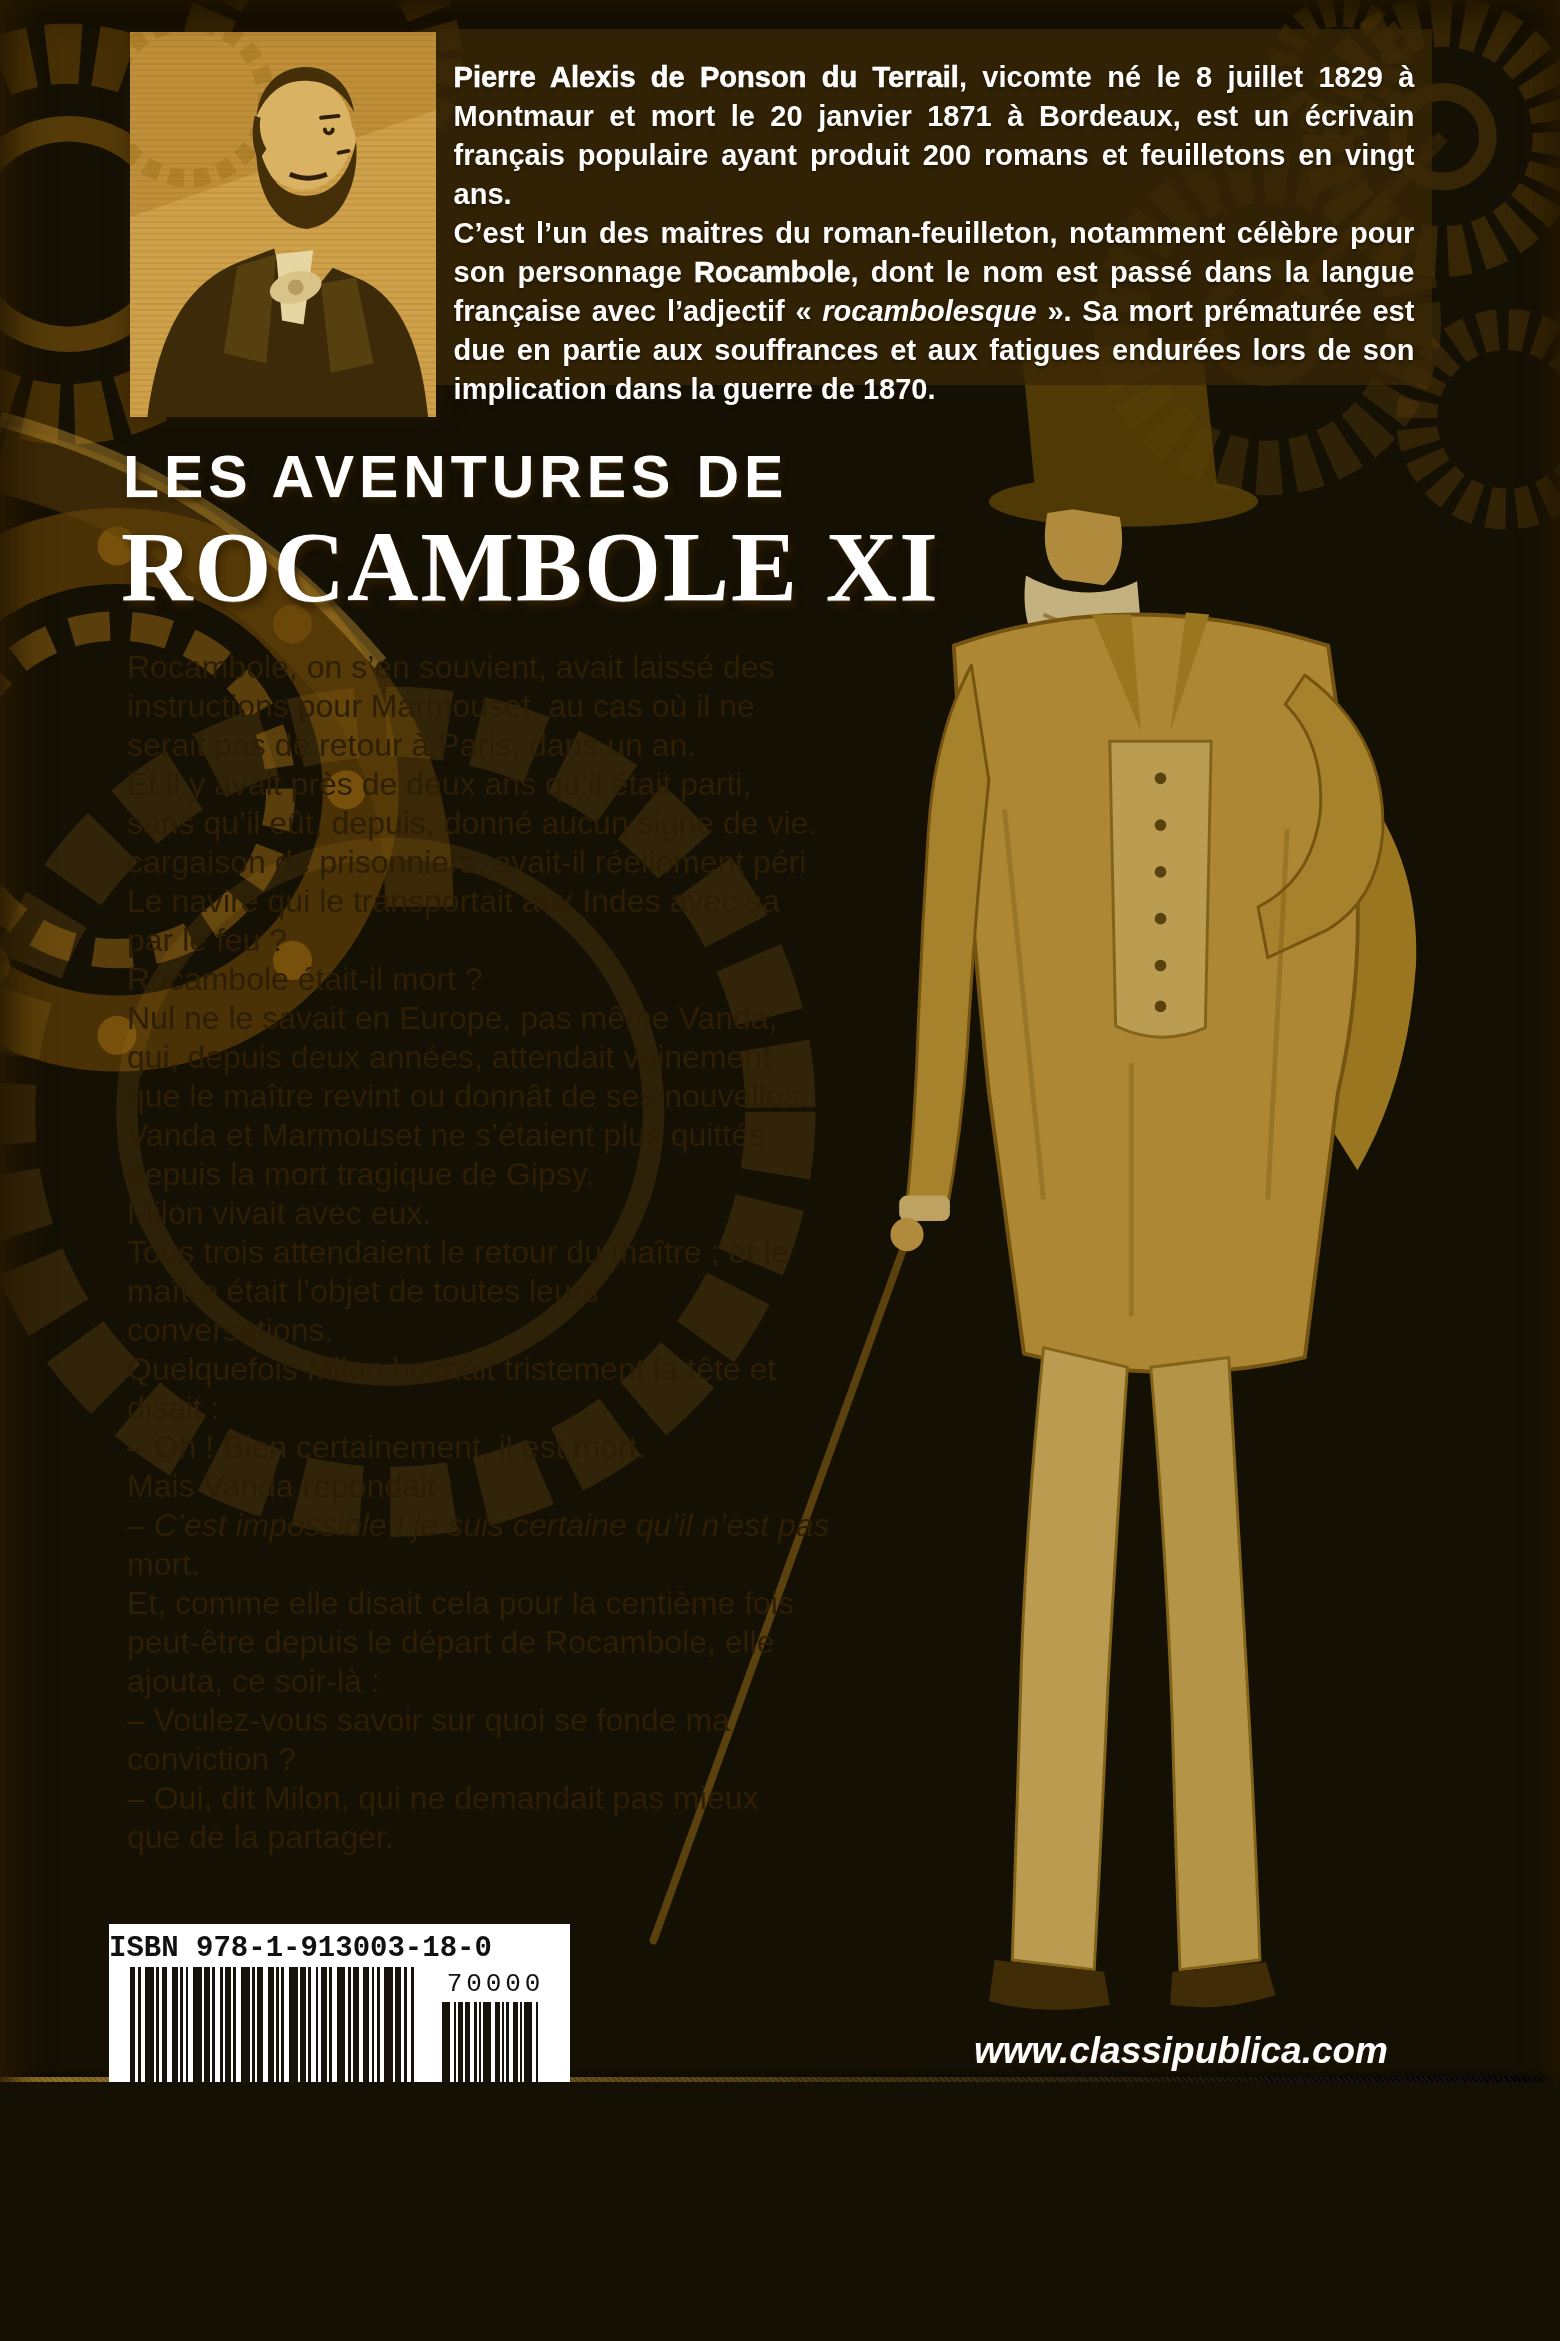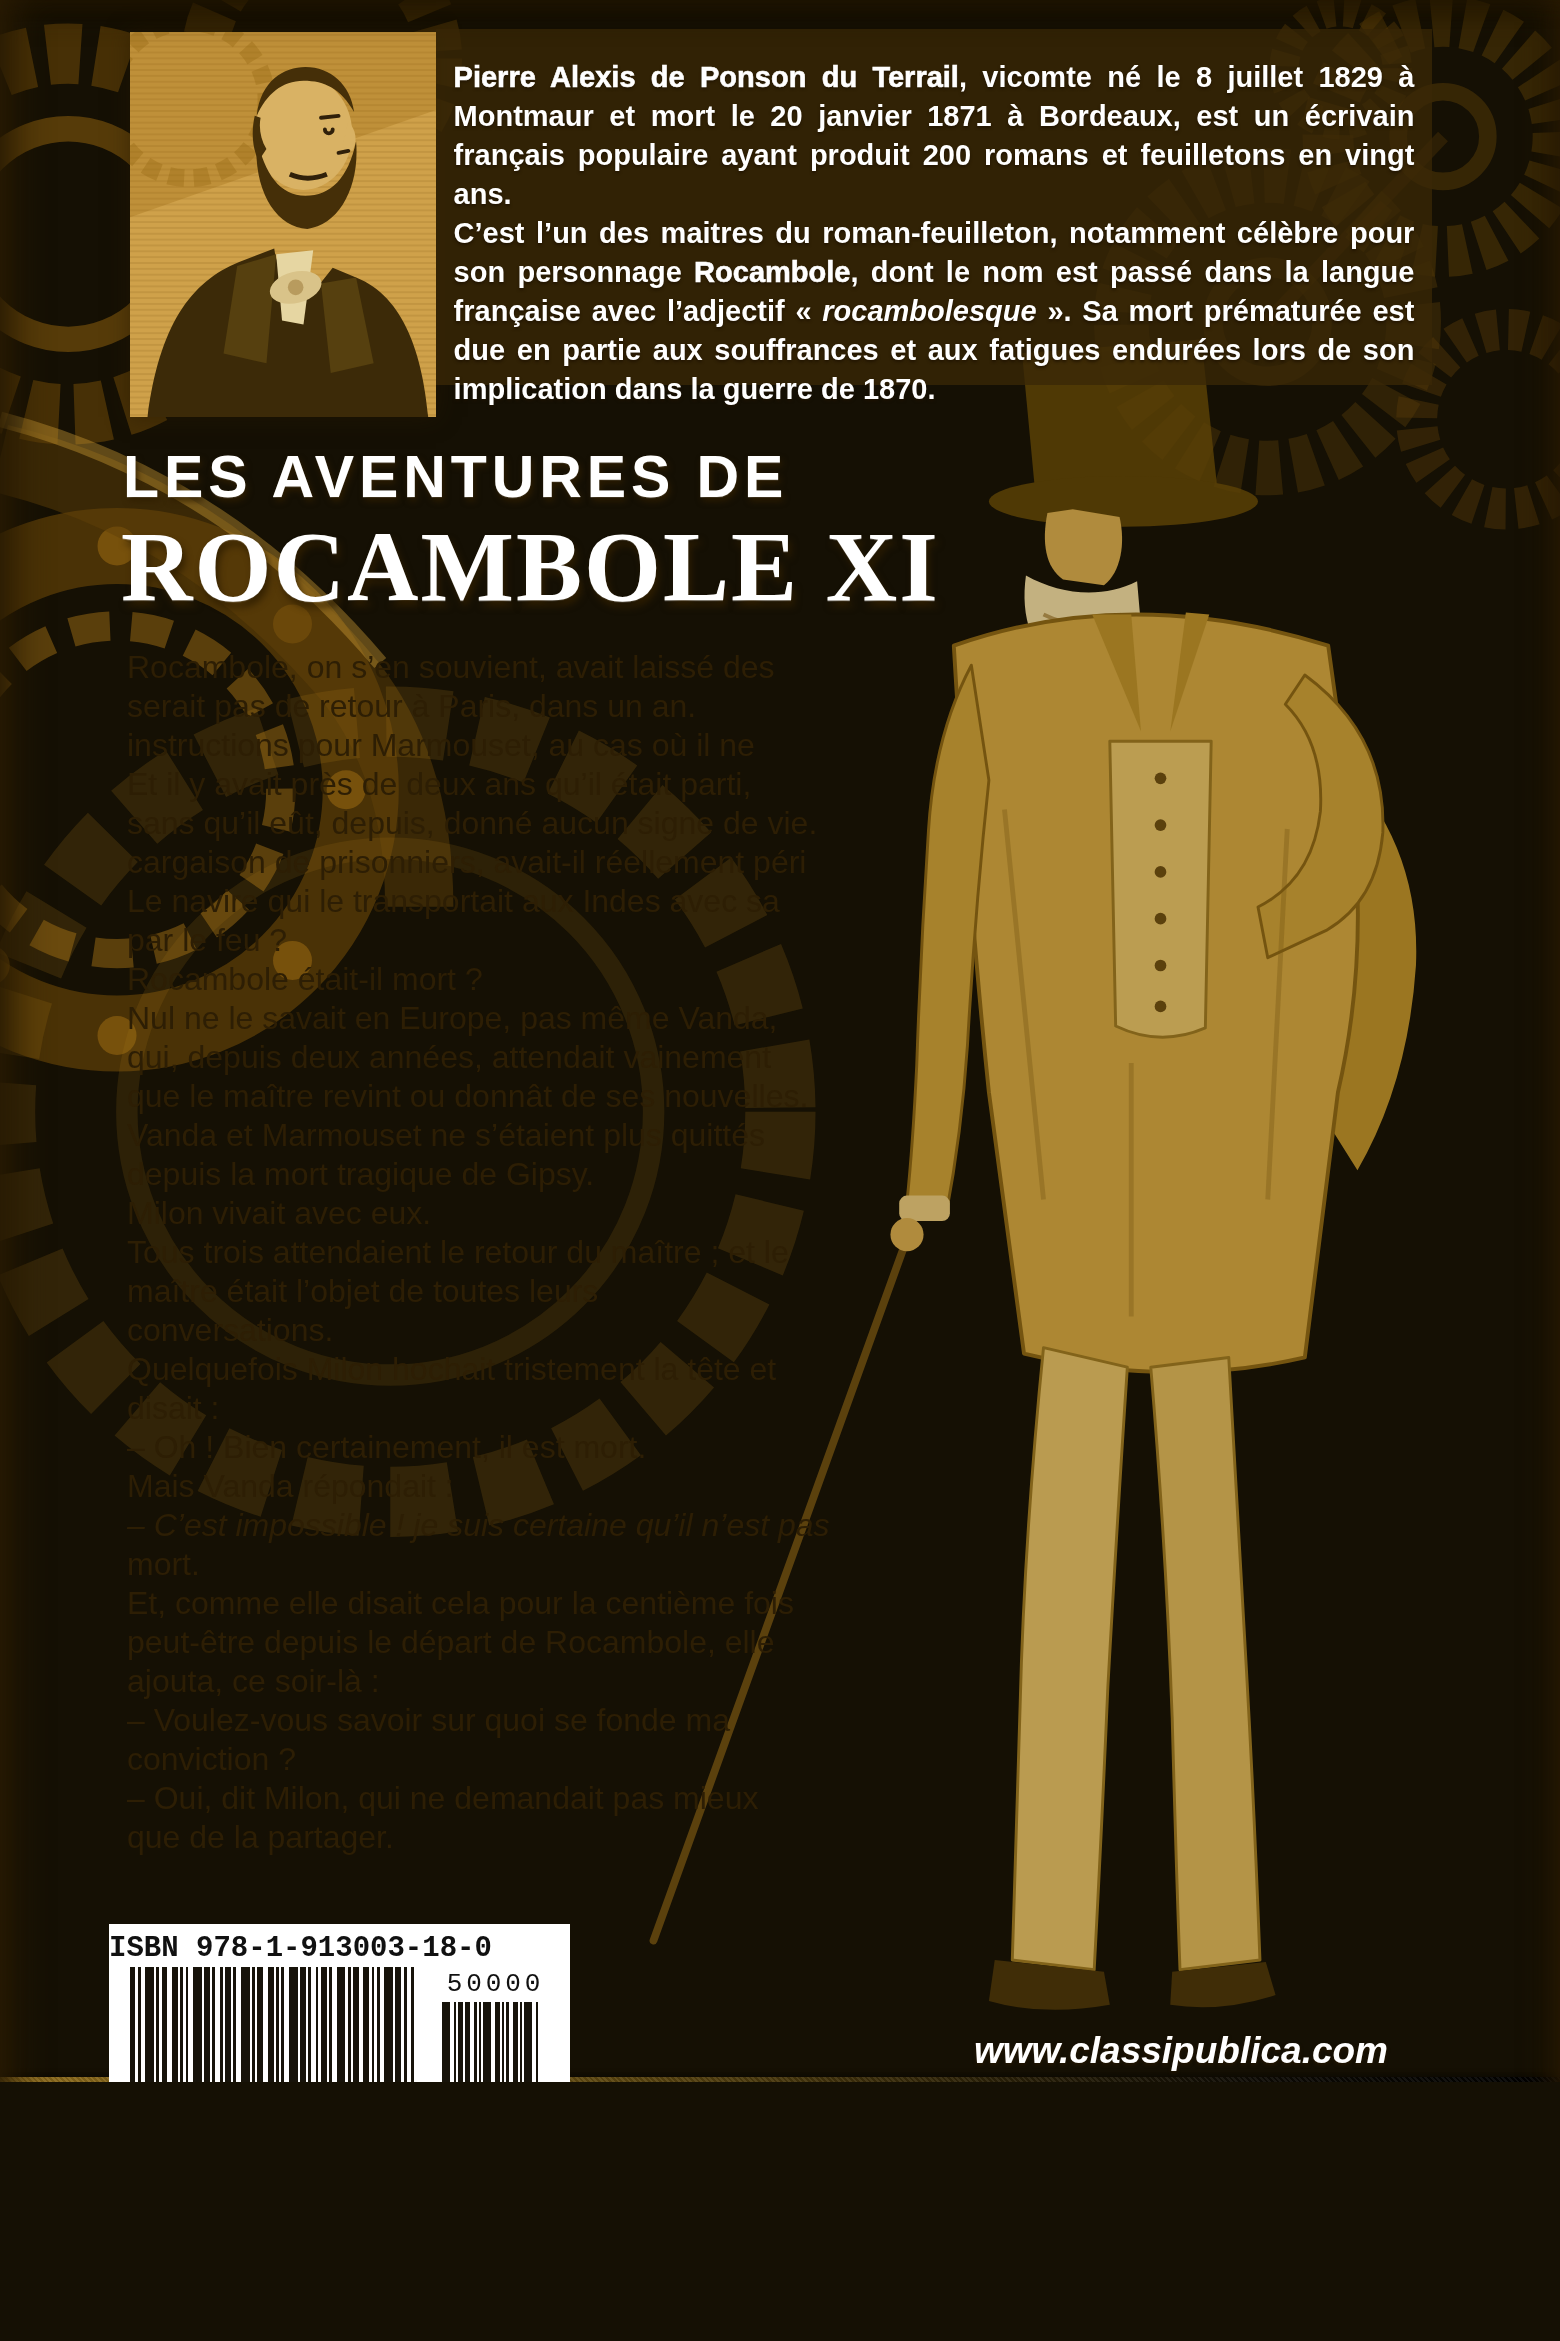--- a/index.html
+++ b/index.html
@@ -206,22 +206,22 @@
 
   <div id="bio-panel" class="layer">
     <div id="bio-text"><span class="seg-strong">Pierre Alexis de Ponson du Terrail</span><span class="seg-r">, vicomte né le 8 juillet 1829 à Montmaur et mort le 20 janvier 1871 à Bordeaux, est un écrivain français populaire ayant produit 200 romans et feuilletons en vingt ans.</span><br><span class="seg-r">C’est l’un des maitres du roman-feuilleton, notamment célèbre pour son personnage </span><span class="seg-strong">Rocambole</span><span class="seg-r">, dont le nom est passé dans la langue française avec l’adjectif « </span><span class="seg-i">rocambolesque</span><span class="seg-r"> ». Sa mort prématurée est due en partie aux souffrances et aux fatigues endurées lors de son implication dans la guerre de 1870.</span></div>
   </div>
 
   <div id="series-title" class="layer">LES AVENTURES DE</div>
   <div id="volume-title" class="layer">ROCAMBOLE XI</div>
 
   <div id="synopsis" class="layer">
       <div class="syn-line">Rocambole, on s’en souvient, avait laissé des</div>
+      <div class="syn-line">instructions pour Marmouset, au cas où il ne</div>
       <div class="syn-line">serait pas de retour à Paris, dans un an.</div>
-      <div class="syn-line">instructions pour Marmouset, au cas où il ne</div>
       <div class="syn-line">Et il y avait près de deux ans qu’il était parti,</div>
       <div class="syn-line">sans qu’il eût, depuis, donné aucun signe de vie.</div>
       <div class="syn-line">cargaison de prisonniers, avait-il réellement péri</div>
       <div class="syn-line">Le navire qui le transportait aux Indes avec sa</div>
       <div class="syn-line">par le feu ?</div>
       <div class="syn-line">Rocambole était-il mort ?</div>
       <div class="syn-line">Nul ne le savait en Europe, pas même Vanda,</div>
       <div class="syn-line">qui, depuis deux années, attendait vainement</div>
       <div class="syn-line">que le maître revint ou donnât de ses nouvelles.</div>
       <div class="syn-line">Vanda et Marmouset ne s’étaient plus quittés</div>
@@ -247,21 +247,21 @@
 
   <div id="bottom-strip" class="layer"></div>
   <svg class="layer" style="left:0;top:2175px;z-index:3;opacity:0.4" width="1560" height="167" viewBox="0 0 1600 171">
     <path d="M-20,80 C160,10 260,160 430,110 C560,72 620,10 790,60 C960,110 1030,40 1180,70 C1320,98 1430,60 1620,90" fill="none" stroke="#5f4208" stroke-width="46" stroke-linecap="round"></path>
     <path d="M100,150 C300,120 420,160 560,140" fill="none" stroke="#6b4a08" stroke-width="26"></path>
   </svg>
 
   <div id="isbn-block" class="layer">
     <div id="isbn-text">ISBN 978-1-913003-18-0</div>
     <div id="main-bars" class="bars"><span style="width:5.9px;margin-right:2.3px"></span><span style="width:2.9px;margin-right:4.7px"></span><span style="width:8.8px;margin-right:2.3px"></span><span style="width:2.9px;margin-right:2.3px"></span><span style="width:5.9px;margin-right:4.7px"></span><span style="width:5.9px;margin-right:2.3px"></span><span style="width:2.9px;margin-right:2.3px"></span><span style="width:2.9px;margin-right:4.7px"></span><span style="width:8.8px;margin-right:2.3px"></span><span style="width:5.9px;margin-right:2.3px"></span><span style="width:2.9px;margin-right:4.7px"></span><span style="width:2.9px;margin-right:2.3px"></span><span style="width:5.9px;margin-right:2.3px"></span><span style="width:2.9px;margin-right:4.7px"></span><span style="width:8.8px;margin-right:2.3px"></span><span style="width:2.9px;margin-right:2.3px"></span><span style="width:5.9px;margin-right:4.7px"></span><span style="width:5.9px;margin-right:2.3px"></span><span style="width:2.9px;margin-right:2.3px"></span><span style="width:2.9px;margin-right:4.7px"></span><span style="width:8.8px;margin-right:2.3px"></span><span style="width:5.9px;margin-right:2.3px"></span><span style="width:2.9px;margin-right:4.7px"></span><span style="width:2.9px;margin-right:2.3px"></span><span style="width:5.9px;margin-right:2.3px"></span><span style="width:2.9px;margin-right:4.7px"></span><span style="width:8.8px;margin-right:2.3px"></span><span style="width:2.9px;margin-right:2.3px"></span><span style="width:5.9px;margin-right:4.7px"></span><span style="width:5.9px;margin-right:2.3px"></span><span style="width:2.9px;margin-right:2.3px"></span><span style="width:2.9px;margin-right:4.7px"></span><span style="width:8.8px;margin-right:2.3px"></span><span style="width:5.9px;margin-right:2.3px"></span><span style="width:2.9px;margin-right:4.7px"></span><span style="width:2.9px;margin-right:2.3px"></span></div>
-    <div id="price-text">50000</div>
+    <div id="price-text">70000</div>
     <div id="price-bars" class="bars"><span style="width:7.6px;margin-right:4px"></span><span style="width:2.5px;margin-right:2px"></span><span style="width:5px;margin-right:2px"></span><span style="width:5px;margin-right:4px"></span><span style="width:2.5px;margin-right:2px"></span><span style="width:2.5px;margin-right:2px"></span><span style="width:7.6px;margin-right:4px"></span><span style="width:5px;margin-right:2px"></span><span style="width:2.5px;margin-right:2px"></span><span style="width:2.5px;margin-right:4px"></span><span style="width:5px;margin-right:2px"></span><span style="width:2.5px;margin-right:2px"></span><span style="width:7.6px;margin-right:4px"></span><span style="width:2.5px;margin-right:2px"></span></div>
     <div id="barcode-digits">9 781913 003180</div>
   </div>
 
   <div id="website" class="layer">www.classipublica.com</div>
 
   <div id="publisher-band" class="layer">
     <div id="publisher-logo">Classipublica</div>
   </div>
 

